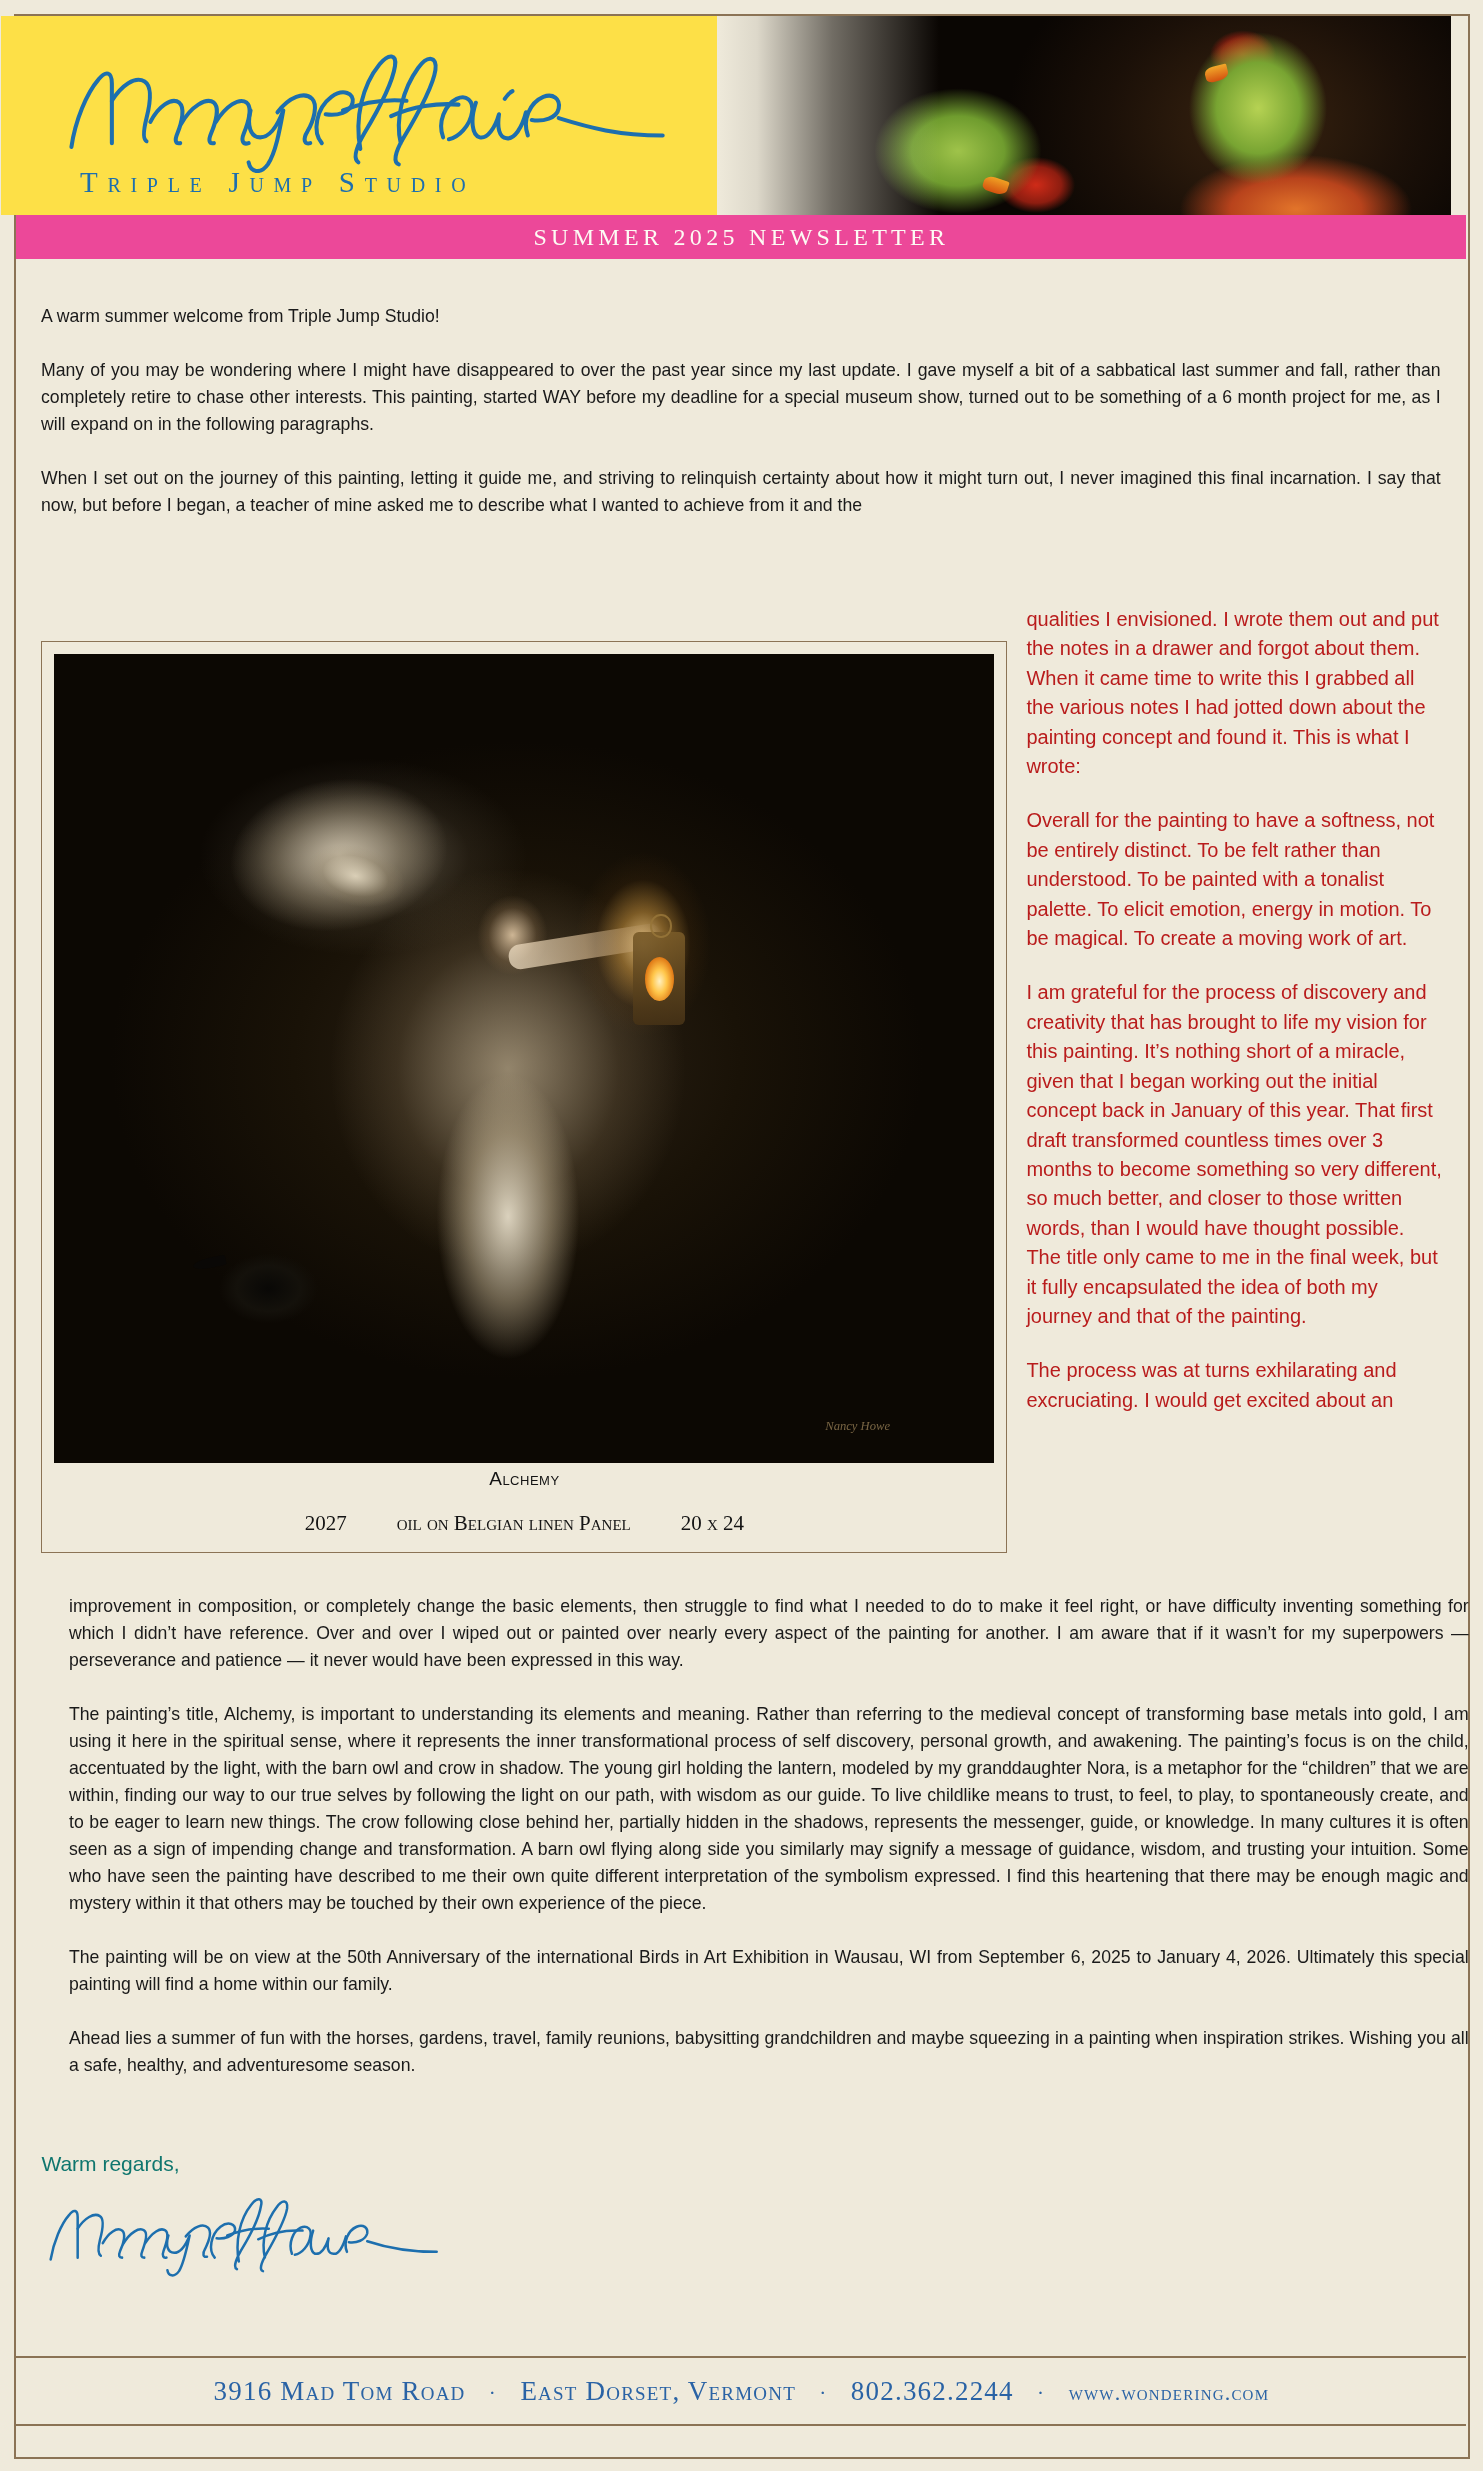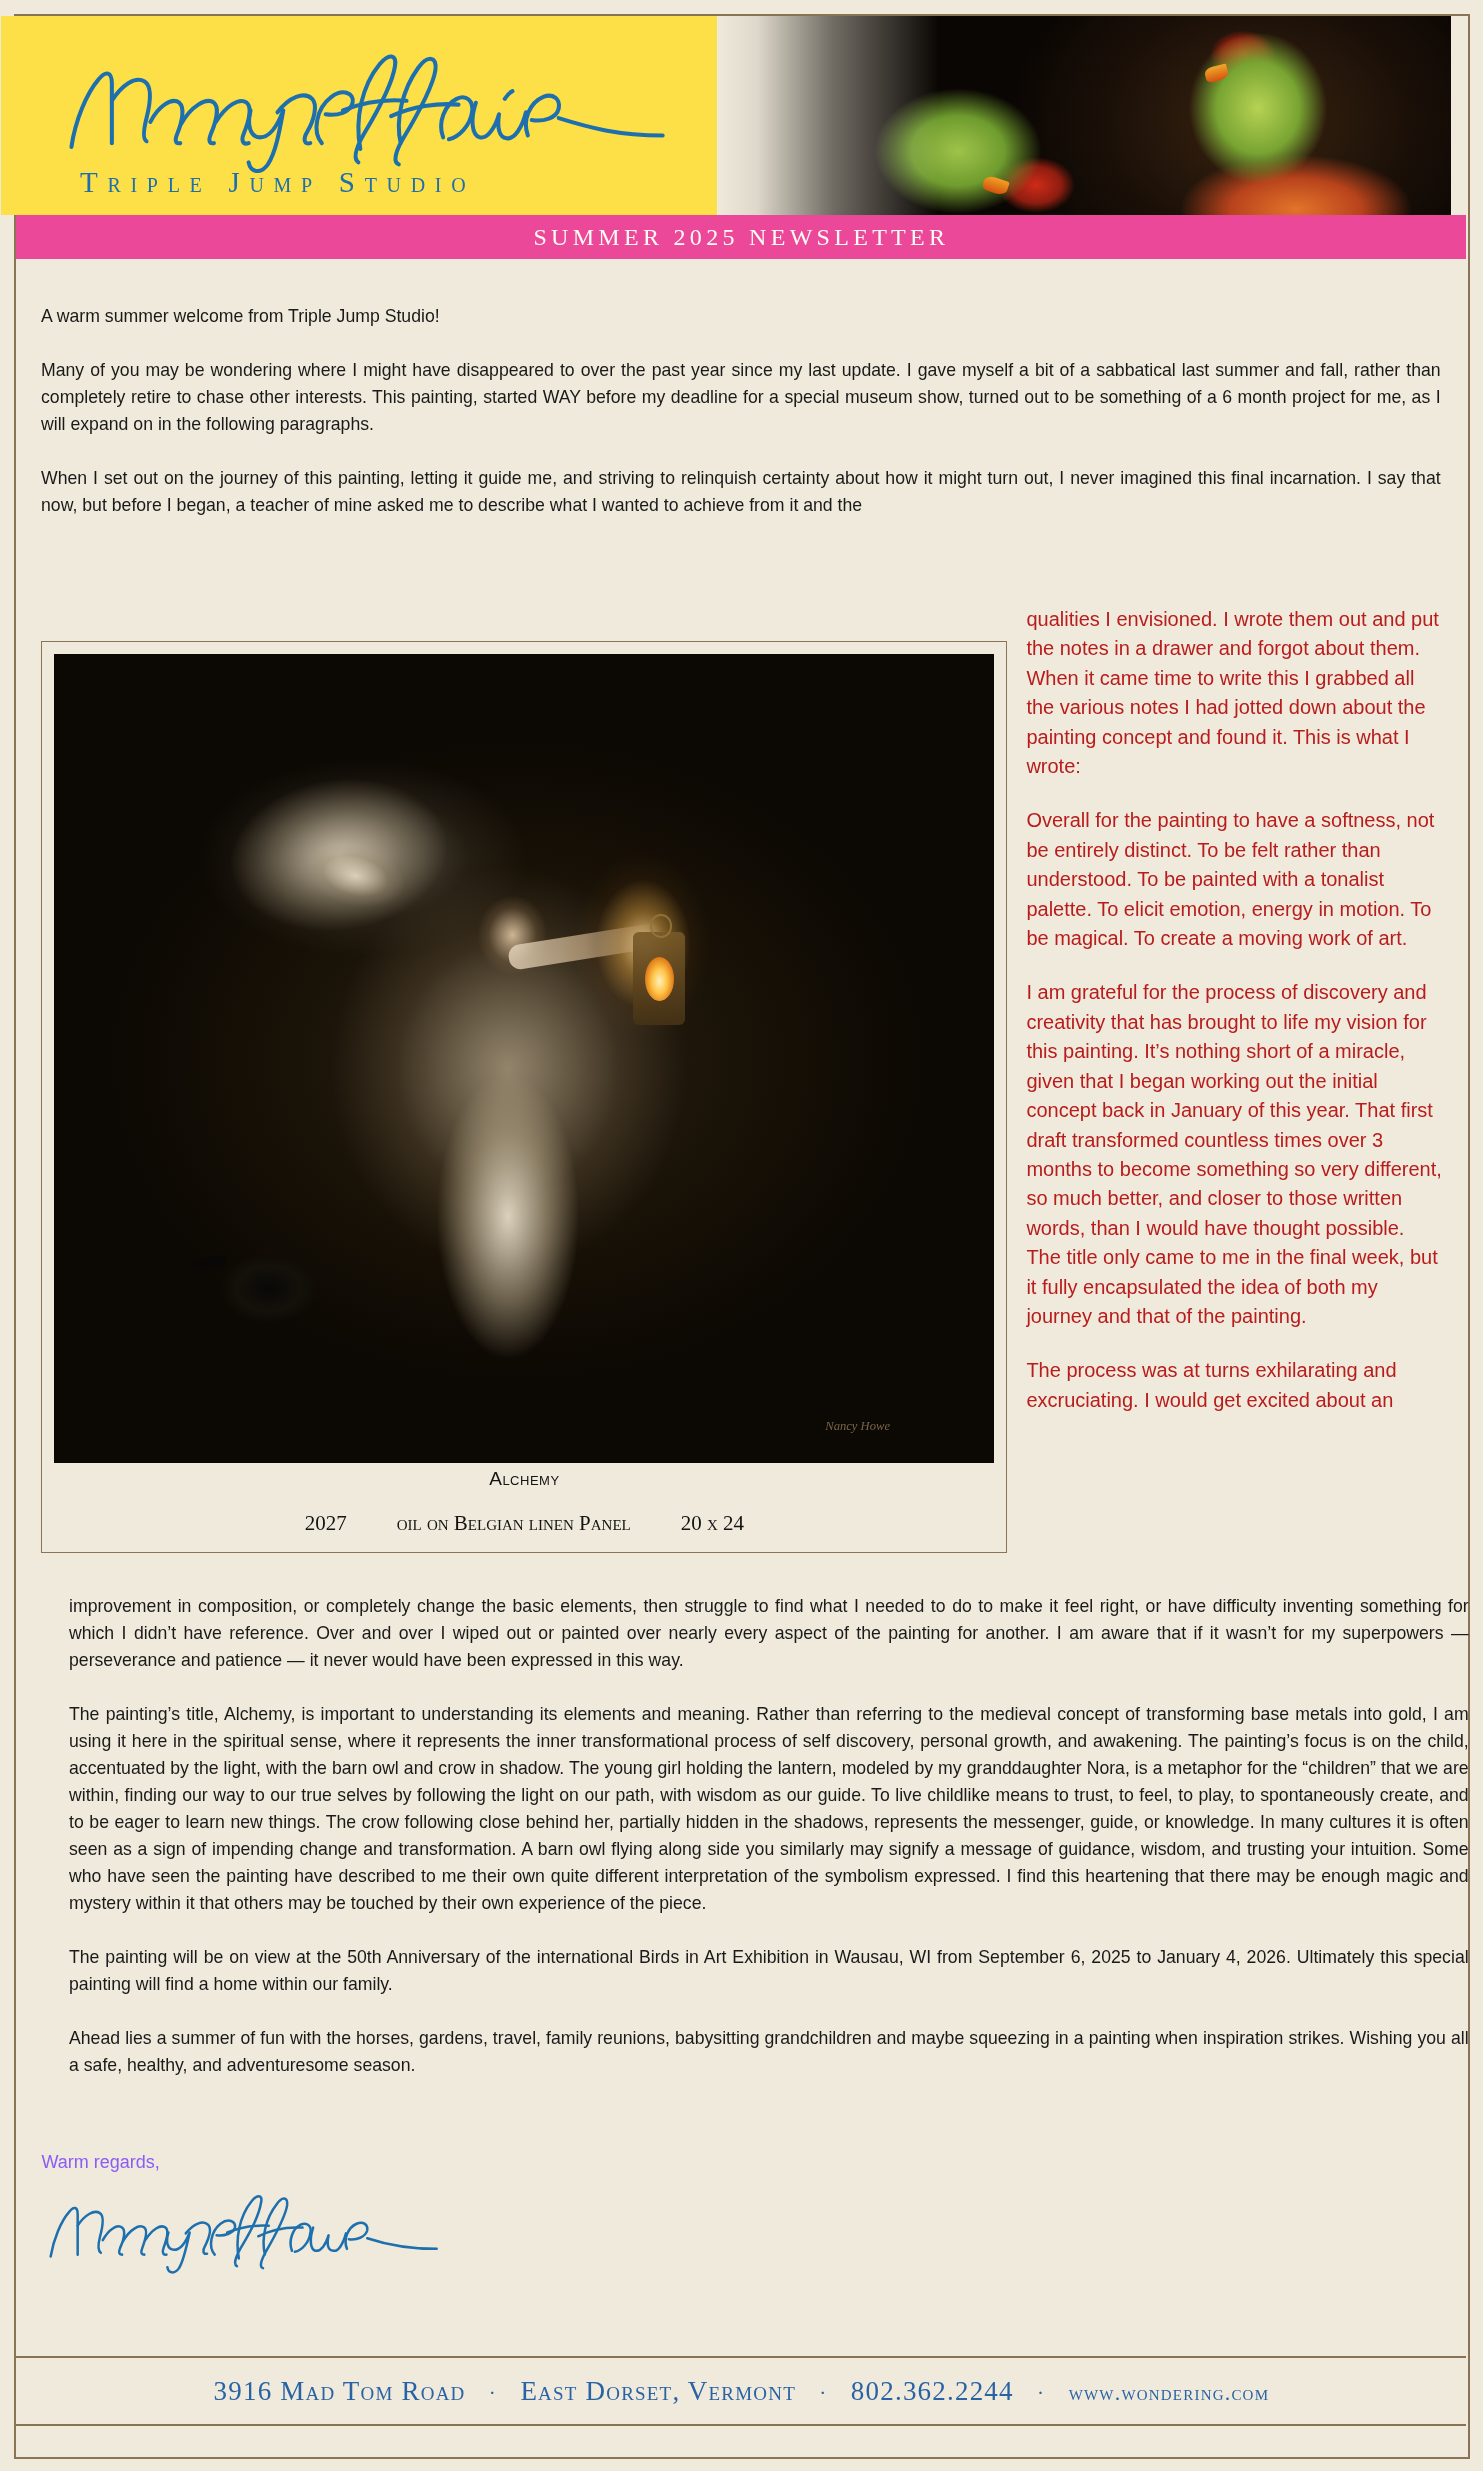--- a/index.html
+++ b/index.html
@@ -265,22 +265,22 @@
     margin-left: 28px;
   }
 
   .signoff {
     position: absolute;
     left: 25px; top: 1892px;
     width: 772px;
   }
   .signoff-text {
     font-family: "Liberation Sans", sans-serif;
-    font-size: 18px;
-    color: #8b5cf6;
+    font-size: 21px;
+    color: #0f766e;
   }
   .signoff-sig { margin-top: 13.5px; }
 
   
   .footer {
     position: absolute;
     left: 16.4px; top: 2356px;
     width: 1450px; height: 70px;
     border-top: 2.9px solid #8b7355;
     border-bottom: 2.9px solid #8b7355;

